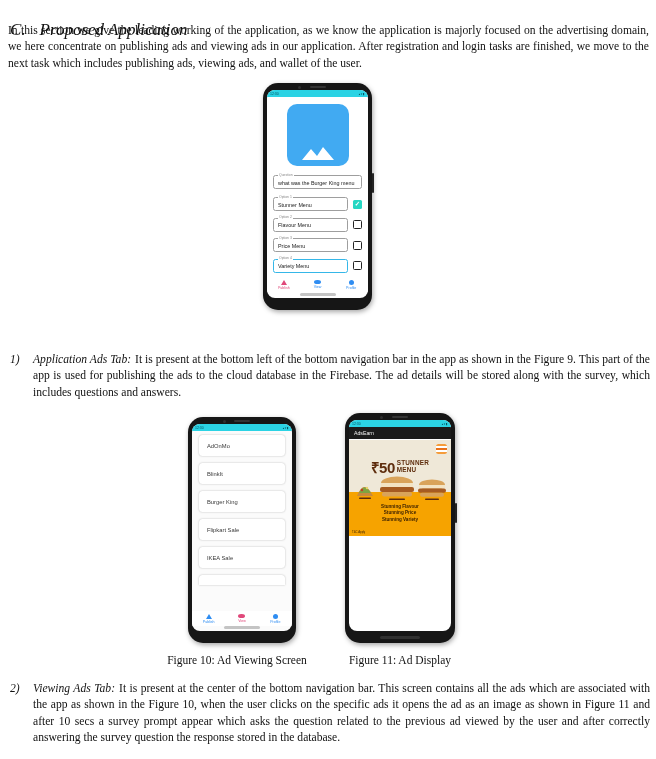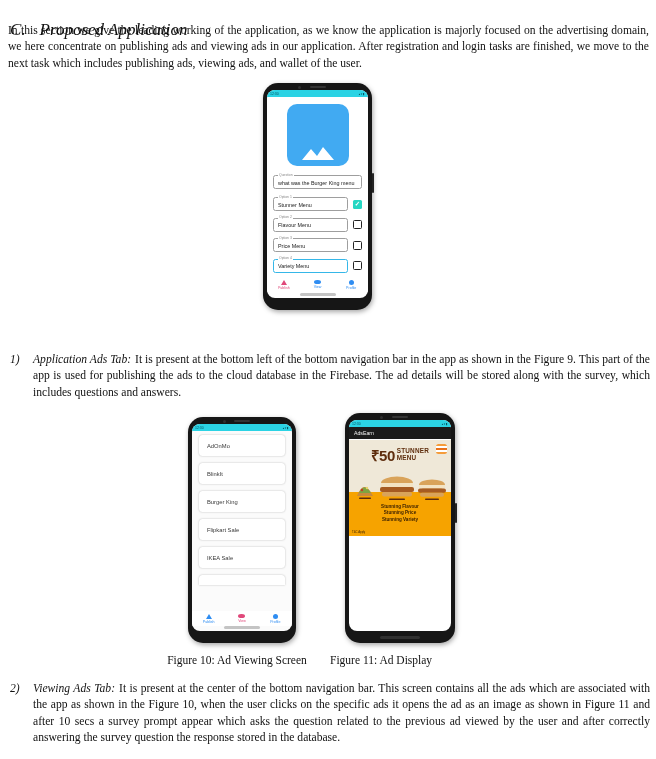--- a/index.html
+++ b/index.html
@@ -7,21 +7,21 @@
         font-family:"Liberation Serif",serif;color:#111;}
 
   
   .heading{position:absolute;left:10px;top:20px;font-size:17px;font-style:italic;}
   .heading .h-label{margin-right:14px;}
   .intro{position:absolute;left:8px;top:23px;width:641px;margin:0;
          font-size:11.6px;line-height:16.3px;text-align:justify;}
   .cap{position:absolute;font-size:11.5px;color:#111;}
   .cap9{left:0;top:319px;width:640px;text-align:center;}
   .cap10{left:117px;top:654px;width:240px;text-align:center;}
-  .cap11{left:330px;top:654px;width:140px;text-align:left;}
+  .cap11{left:330px;top:654px;width:140px;text-align:center;}
   .list-item{position:absolute;left:10px;width:640px;display:flex;
              font-size:11.6px;line-height:16.3px;}
   .li1{top:352px;}
   .li2{top:681px;}
   .list-item .num{width:23px;flex:0 0 23px;font-style:italic;}
   .li-body{flex:1;text-align:justify;}
   .li-body .lead{font-style:italic;margin-right:4px;}
 
   
   .phone{position:absolute;background:#161616;border-radius:15px;
@@ -84,21 +84,21 @@
   .p2 .nav{bottom:5px;background:#fff;}
 
   
   .p3{left:345px;top:413px;width:110px;height:230px;}
   .appbar{height:12px;background:#1b1b1b;color:#f2f2f2;display:flex;align-items:center;
           padding-left:5px;font-size:5.2px;}
   .ad{position:relative;margin-top:1px;height:96px;background:#EFE8D8;overflow:hidden;}
   .ad-orange{position:absolute;left:0;right:0;bottom:0;height:44px;background:#F6A300;}
   .bk-logo{position:absolute;top:4px;right:4px;width:11px;height:10px;border-radius:2.5px;
            background:linear-gradient(#F59C3A 0 22%,#fff 22% 36%,#E8711A 36% 64%,#fff 64% 78%,#F59C3A 78% 100%);}
-  .headline{position:absolute;top:8px;left:0;right:0;display:flex;justify-content:center;
+  .headline{position:absolute;top:20px;left:0;right:0;display:flex;justify-content:center;
             align-items:flex-start;color:#5E2D0D;font-weight:bold;}
   .price{font-size:15px;line-height:1;letter-spacing:-.5px;}
   .hl-col{display:flex;flex-direction:column;margin-left:2px;font-size:6.4px;line-height:1.08;letter-spacing:.2px;}
   .foods{position:absolute;top:30px;left:0;width:100%;height:34px;}
   .taglines{position:absolute;left:0;right:0;top:64px;text-align:center;
             font-size:4.6px;line-height:6.4px;font-weight:bold;color:#3F2300;}
   .tnc{position:absolute;left:3px;bottom:2px;font-size:2.8px;color:#3F2300;}
 </style>
 </head>
 <body>

